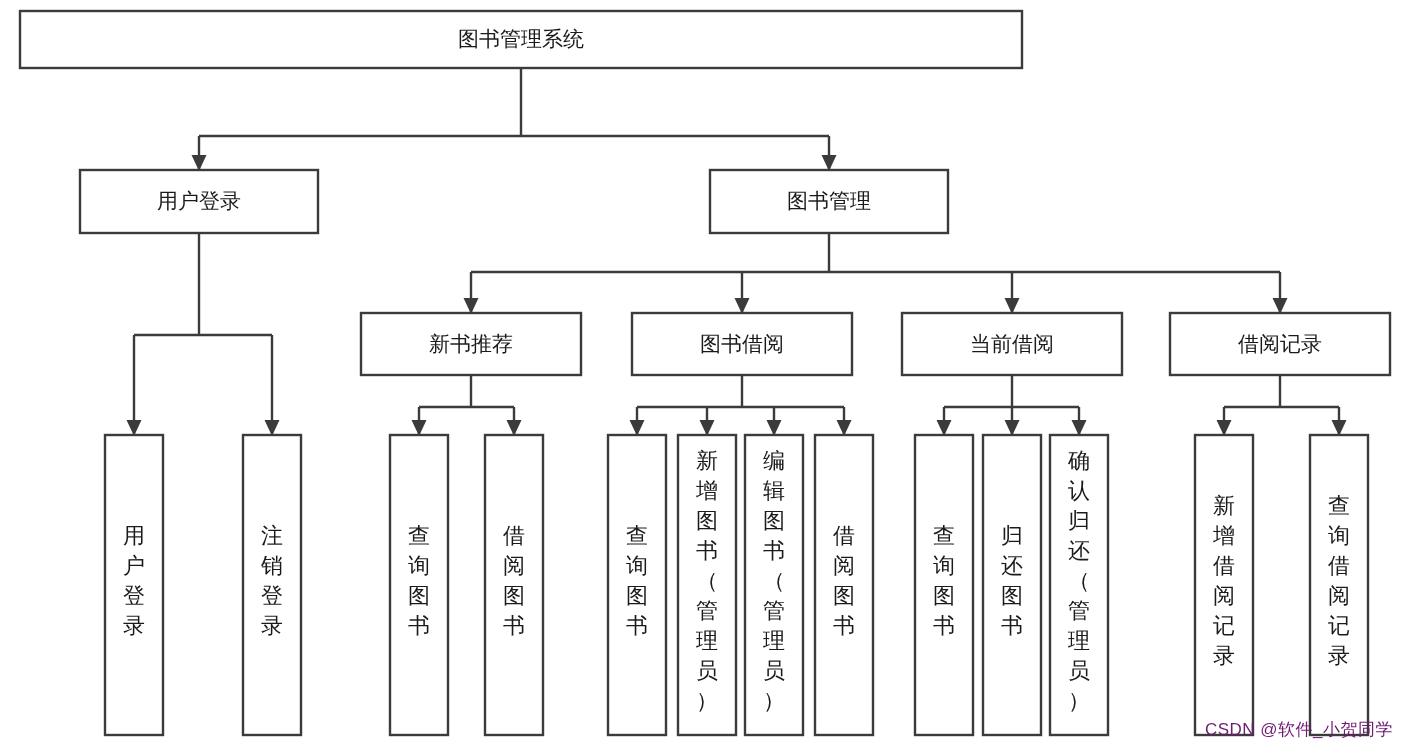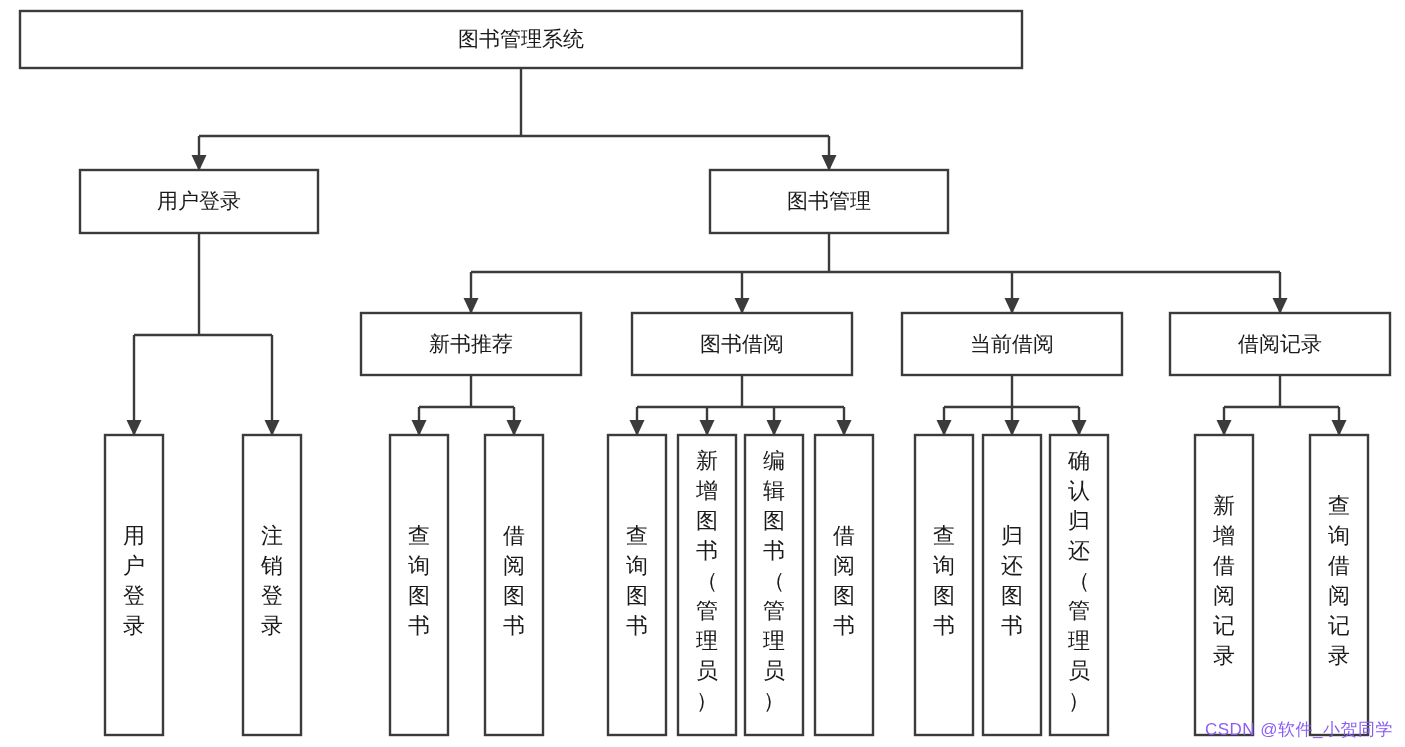--- a/index.html
+++ b/index.html
@@ -46,21 +46,21 @@
   .edge-arrow {
     fill: #3b3b3b;
     stroke: none;
   }
   .watermark {
     position: absolute;
     right: 12px;
     bottom: 6px;
     font-family: "Liberation Sans", "DejaVu Sans", sans-serif;
     font-size: 17px;
-    color: #8b5cf6;
+    color: #701a75;
     letter-spacing: 0.5px;
     white-space: nowrap;
     pointer-events: none;
   }
 </style>
 </head>
 <body>
 
 <svg id="diagram" viewBox="0 0 1405 747" xmlns="http://www.w3.org/2000/svg">
   <g id="edges-layer">

